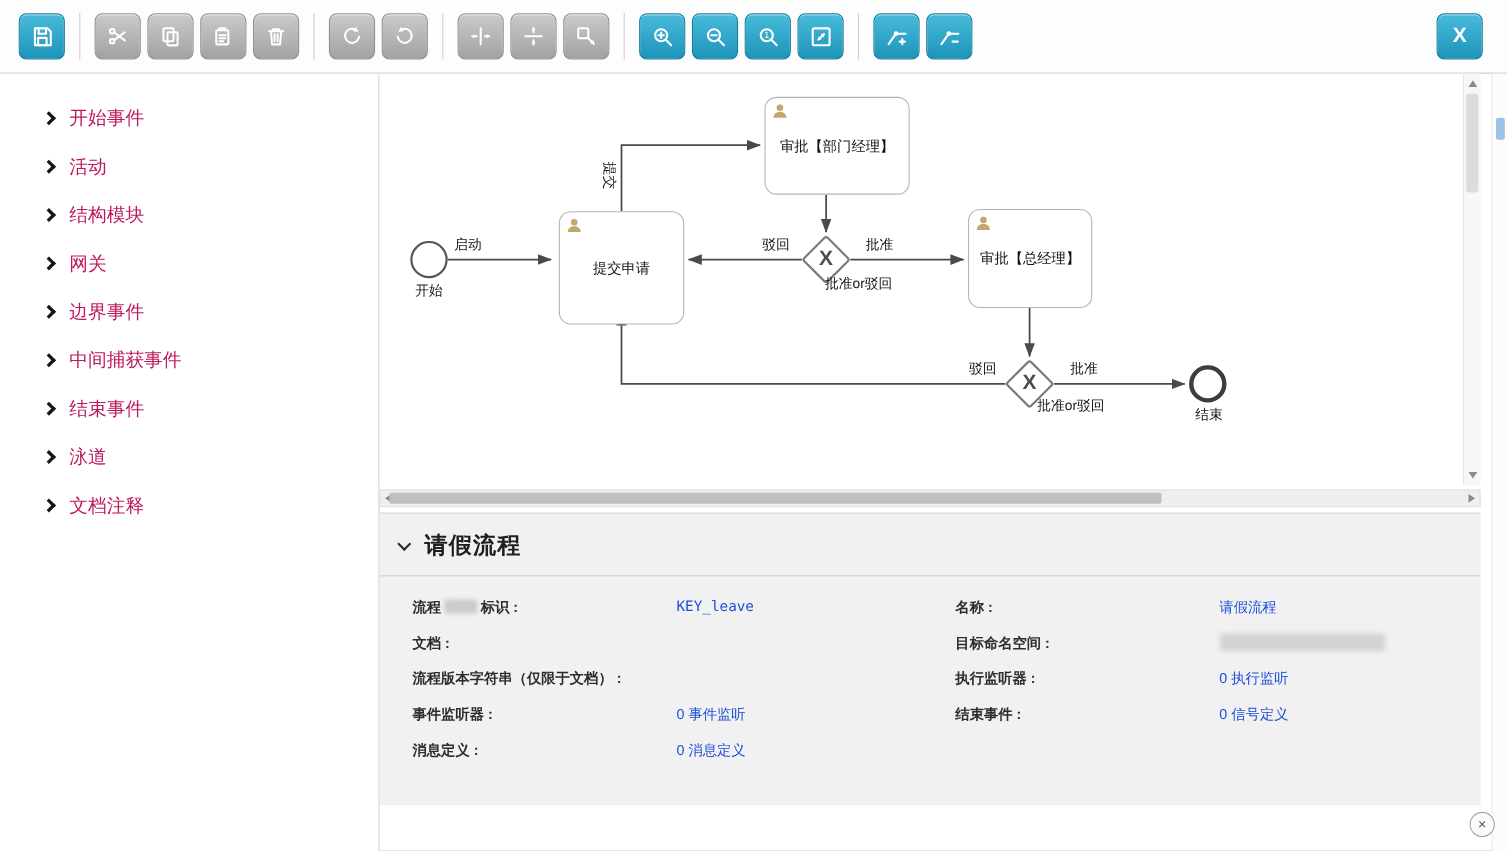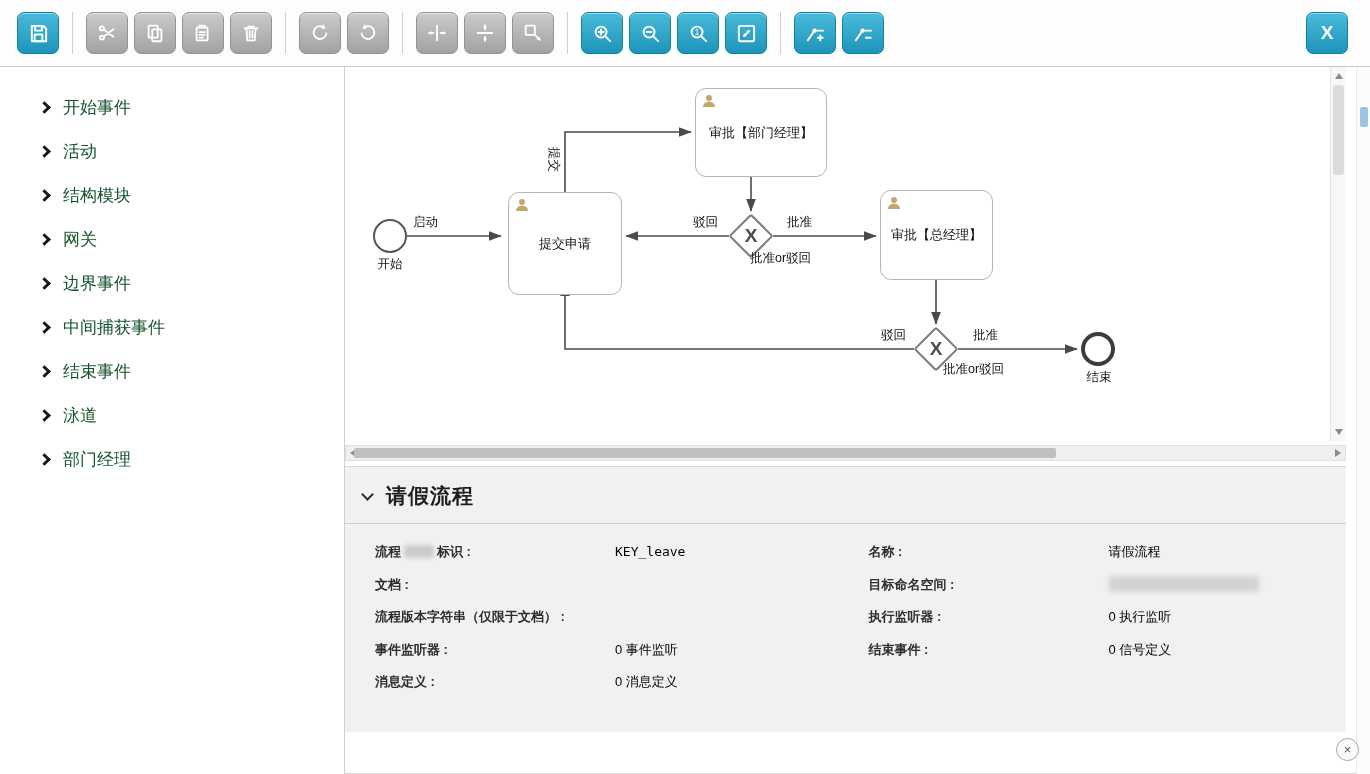--- a/index.html
+++ b/index.html
@@ -21,21 +21,21 @@
   .ic { stroke:#fff; stroke-width:2; fill:none; stroke-linecap:round; stroke-linejoin:round; }
   .xlabel { color:#fff; font-size:19px; font-weight:bold; }
   .tspacer { flex:1; }
 
   
   .palette { position:absolute; left:0; top:67px; width:345px; height:707px;
     background:#fff; border-right:1px solid #cfcfcf; padding-top:18px; }
   .pitem { height:44px; display:flex; align-items:center; padding-left:40px; cursor:pointer; }
   .chev-right { width:9px; height:9px; border-top:3px solid #161616; border-right:3px solid #161616;
     transform:rotate(45deg); margin-right:14px; flex:0 0 auto; }
-  .plabel { font-size:17px; color:#14532d; }
+  .plabel { font-size:17px; color:#be185d; }
 
   
   .canvas { position:absolute; left:345px; top:67px; width:1001px; height:374px; background:#fff; }
   .edges { position:absolute; left:0; top:0; width:985px; height:374px; }
   .node-task { position:absolute; border:1.5px solid #b5b5b5; border-radius:11px; background:#fff;
     display:flex; align-items:center; justify-content:center; font-size:13px; color:#111; cursor:pointer; }
   .user-ic { position:absolute; left:6px; top:5px; }
   .evt-circle { position:absolute; width:34px; height:34px; border-radius:50%; background:#fff;
     border:2px solid #565656; cursor:pointer; }
   .evt-circle.end { border-width:4px; border-color:#3d3d3d; }
@@ -68,21 +68,21 @@
   .props-header { display:flex; align-items:center; padding:15px 0 11px 18px; cursor:pointer; }
   .chev-down { width:9px; height:9px; border-right:2.6px solid #2e2e2e; border-bottom:2.6px solid #2e2e2e;
     transform:rotate(45deg); margin:-4px 14px 0 0; }
   .props-title { font-size:21px; font-weight:bold; color:#1e1e1e; letter-spacing:1px; }
   .props-divider { height:1px; background:#cfcfcf; margin:2px 0 0 0; }
   .props-body { display:flex; padding:18px 24px 0 30px; }
   .pcol { flex:1; }
   .pcol.right { margin-left:40px; }
   .prow { display:flex; margin-bottom:13px; }
   .plab { width:240px; font-size:13px; font-weight:bold; color:#2d2d2d; line-height:1.5; flex:0 0 240px; }
-  .pval { font-size:13px; color:#000000; line-height:1.5; }
+  .pval { font-size:13px; color:#1d4ed8; line-height:1.5; }
   .pval.mono { font-family:"DejaVu Sans Mono","Liberation Mono",monospace; }
   .blur-label { display:inline-block; width:30px; height:13px; background:#cbcbcb; border-radius:2px;
     filter:blur(2px); vertical-align:-2px; margin:0 3px; }
   .blur-value { display:inline-block; width:150px; height:16px; background:#d3d3d3; border-radius:2px;
     filter:blur(2.5px); vertical-align:-3px; }
 
   
   .right-gutter { position:absolute; left:1356px; top:67px; width:14px; height:707px;
     background:#fcfcfc; border-left:1px solid #eaeaea; }
   .gutter-thumb { position:absolute; left:3px; top:40px; width:8px; height:20px; background:#9cc2e5; border-radius:2px; }
@@ -247,21 +247,21 @@
     <div class="pitem">
       <span class="chev-right"></span>
       <span class="plabel">结束事件</span>
     </div>
     <div class="pitem">
       <span class="chev-right"></span>
       <span class="plabel">泳道</span>
     </div>
     <div class="pitem">
       <span class="chev-right"></span>
-      <span class="plabel">部门经理</span>
+      <span class="plabel">文档注释</span>
     </div>
   </div>
 
   <div class="canvas">
     <svg class="edges" viewBox="0 0 985 374">
       <defs>
         <marker id="arr" markerWidth="10" markerHeight="8" refX="7.5" refY="3" orient="auto">
           <path d="M0,0 L8,3 L0,6 z" fill="#4a4a4a"></path>
         </marker>
       </defs>

